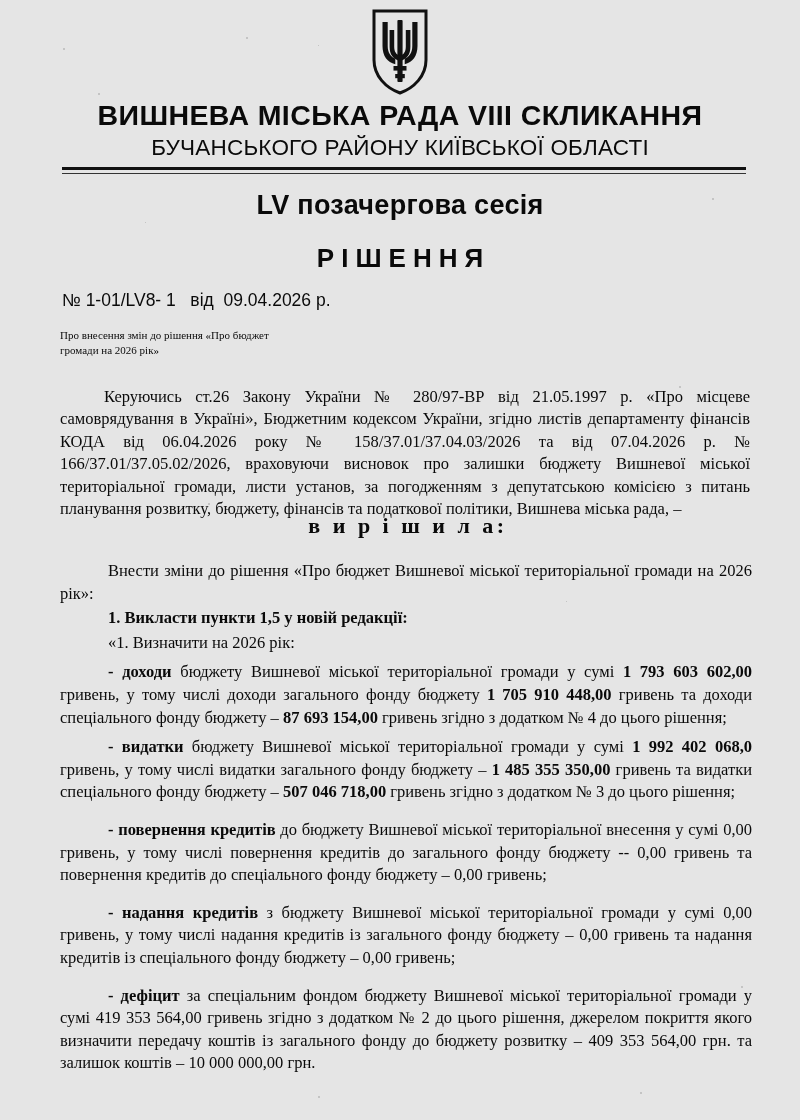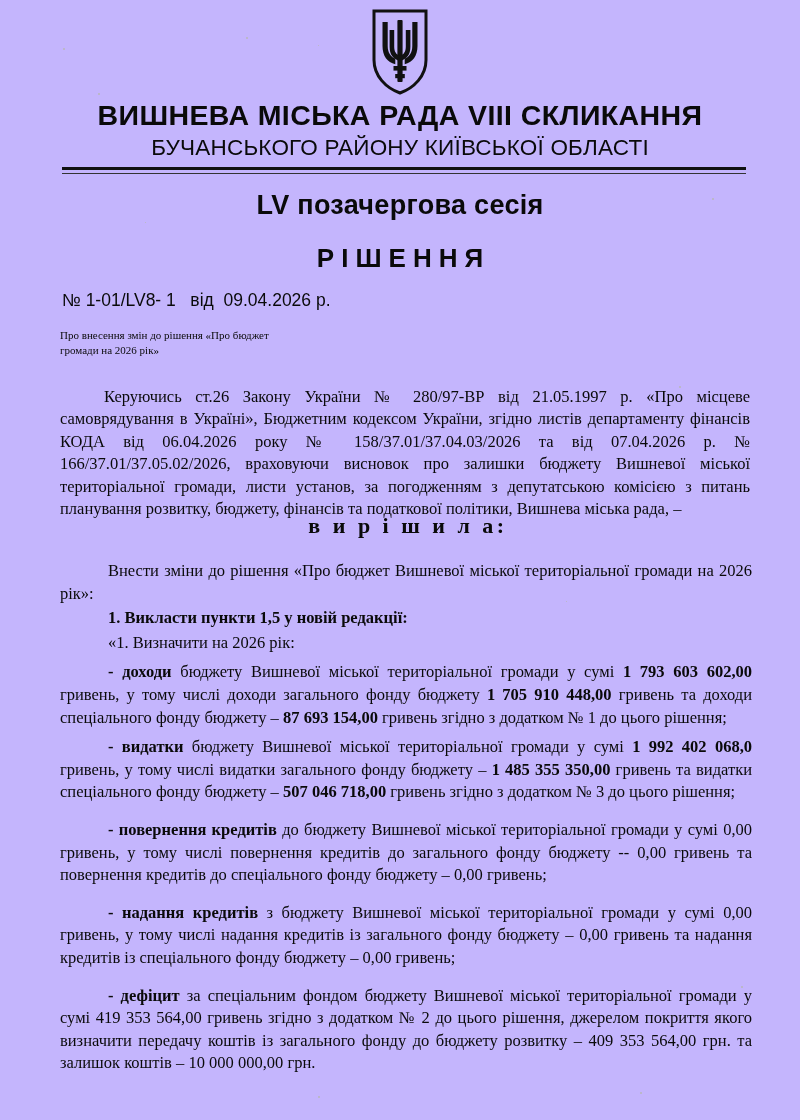--- a/index.html
+++ b/index.html
@@ -6,21 +6,21 @@
   html, body {
     margin: 0;
     padding: 0;
     background: #ffffff;
   }
   .page {
     position: relative;
     width: 800px;
     height: 1120px;
     margin: 0 auto;
-    background: #c4b5fd;
+    background: #e5e5e5;
     overflow: hidden;
     color: #0a0a0a;
     font-family: "Liberation Serif", "DejaVu Serif", serif;
   }
 
   
   .emblem-wrap {
     position: absolute;
     top: 8px;
     left: 0;
@@ -211,29 +211,29 @@
 
     <p class="para indent">Внести зміни до рішення  «Про бюджет Вишневої міської територіальної громади на 2026 рік»:</p>
 
     <p class="para indent">
       <b>1. Викласти пункти 1,5 у новій редакції:</b>
     </p>
 
     <p class="para indent">«1. Визначити на 2026 рік:</p>
 
     <p class="para indent gap-sm">
-      <b>- доходи</b><span> бюджету Вишневої міської територіальної громади у сумі </span><b class="nowrapnum">1 793 603 602,00</b><span> гривень, у тому числі доходи загального фонду бюджету </span><b class="nowrapnum">1 705 910 448,00</b><span> гривень та доходи спеціального фонду бюджету – </span><b class="nowrapnum">87 693 154,00</b><span> гривень згідно з додатком № 1 до цього рішення;</span>
+      <b>- доходи</b><span> бюджету Вишневої міської територіальної громади у сумі </span><b class="nowrapnum">1 793 603 602,00</b><span> гривень, у тому числі доходи загального фонду бюджету </span><b class="nowrapnum">1 705 910 448,00</b><span> гривень та доходи спеціального фонду бюджету – </span><b class="nowrapnum">87 693 154,00</b><span> гривень згідно з додатком № 4 до цього рішення;</span>
     </p>
 
     <p class="para indent gap-sm">
       <b>- видатки</b><span> бюджету Вишневої міської територіальної громади у сумі </span><b class="nowrapnum">1 992 402 068,0</b><span> гривень, у тому числі видатки загального фонду бюджету – </span><b class="nowrapnum">1 485 355 350,00</b><span> гривень та видатки спеціального фонду бюджету – </span><b class="nowrapnum">507 046 718,00</b><span> гривень згідно з додатком № 3 до цього рішення;</span>
     </p>
 
     <p class="para indent gap">
-      <b>- повернення кредитів</b><span> до бюджету Вишневої міської територіальної громади у сумі </span><span class="nowrapnum">0,00</span><span> гривень, у тому числі повернення кредитів до загального фонду бюджету -- </span><span class="nowrapnum">0,00</span><span> гривень та повернення кредитів до спеціального фонду бюджету – </span><span class="nowrapnum">0,00</span><span> гривень;</span>
+      <b>- повернення кредитів</b><span> до бюджету Вишневої міської територіальної внесення у сумі </span><span class="nowrapnum">0,00</span><span> гривень, у тому числі повернення кредитів до загального фонду бюджету -- </span><span class="nowrapnum">0,00</span><span> гривень та повернення кредитів до спеціального фонду бюджету – </span><span class="nowrapnum">0,00</span><span> гривень;</span>
     </p>
 
     <p class="para indent gap">
       <b>- надання кредитів</b><span> з бюджету Вишневої міської територіальної громади у сумі </span><span class="nowrapnum">0,00</span><span> гривень, у тому числі надання кредитів із загального фонду бюджету – </span><span class="nowrapnum">0,00</span><span> гривень та надання кредитів із спеціального фонду бюджету – </span><span class="nowrapnum">0,00</span><span> гривень;</span>
     </p>
 
 
     <p class="para indent gap">
       <b>- дефіцит</b><span> за спеціальним фондом бюджету Вишневої міської територіальної громади у сумі </span><span class="nowrapnum">419 353 564,00</span><span> гривень згідно з додатком № 2 до цього рішення, джерелом покриття якого визначити передачу коштів із загального фонду до бюджету розвитку – </span><span class="nowrapnum">409 353 564,00</span><span> грн. та залишок коштів – </span><span class="nowrapnum">10 000 000,00</span><span> грн.</span>
     </p>

